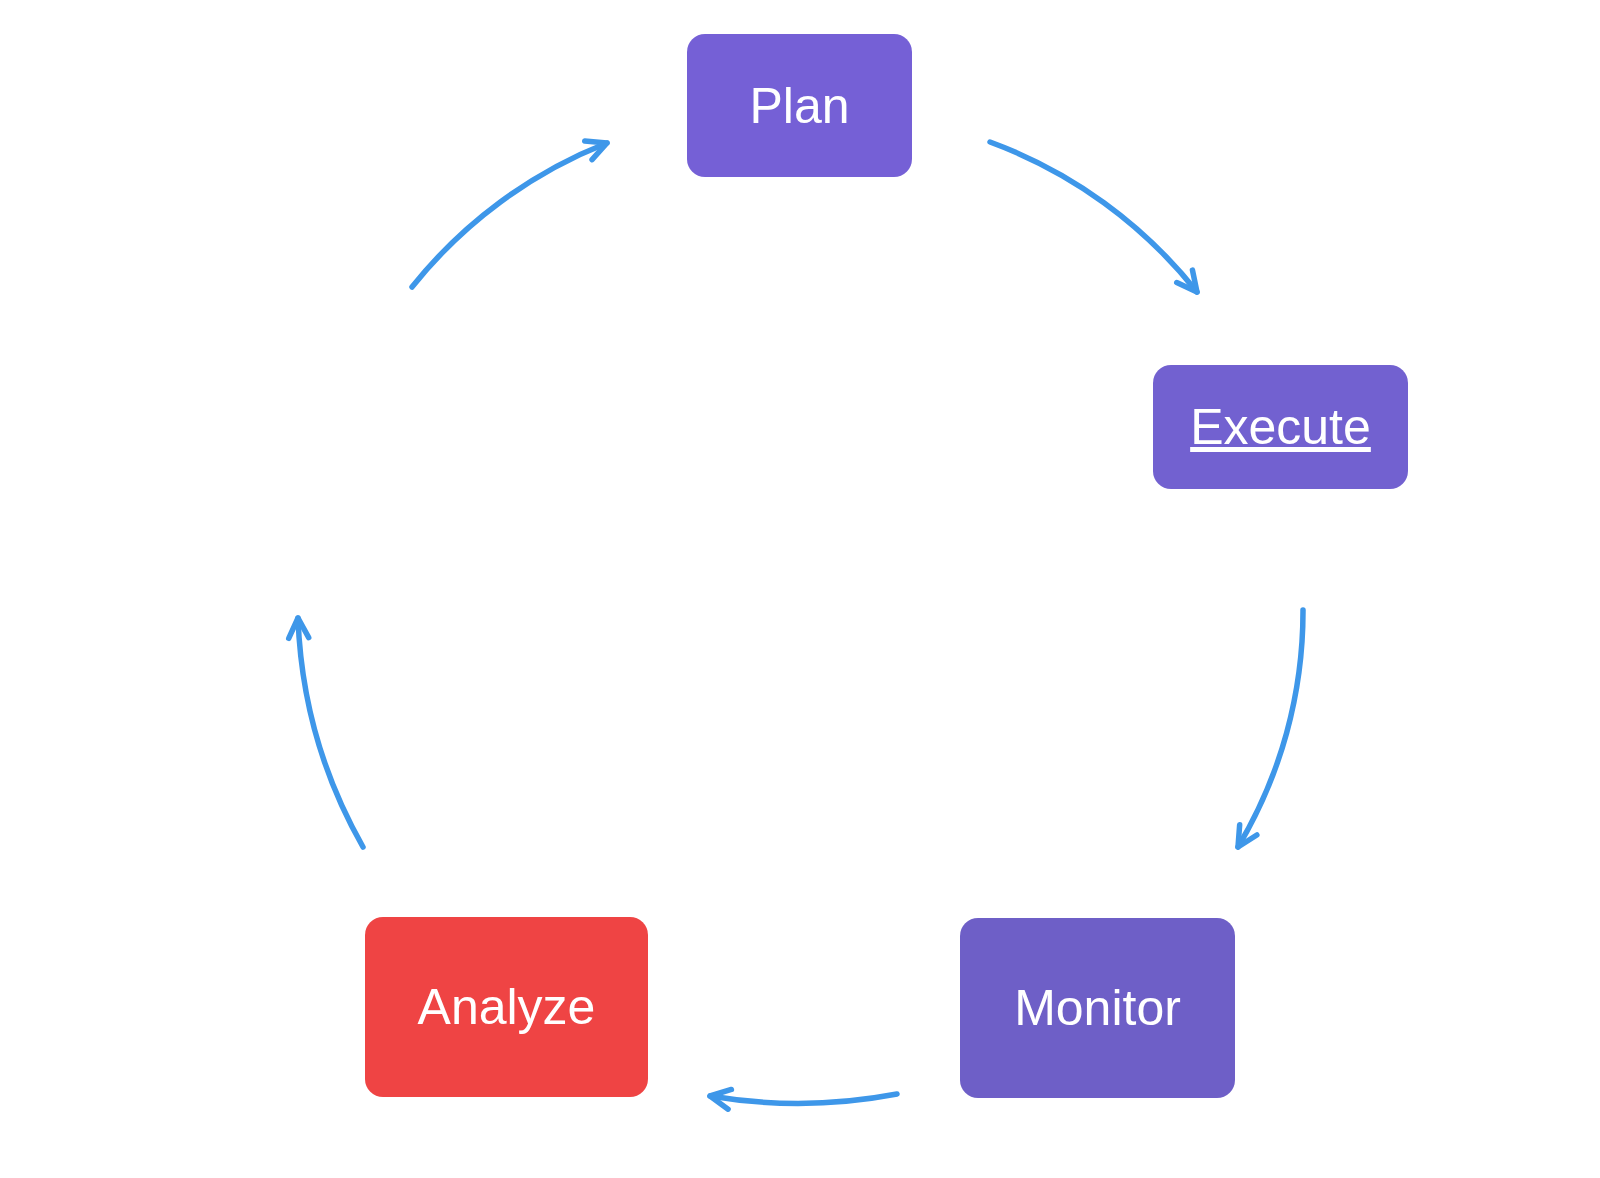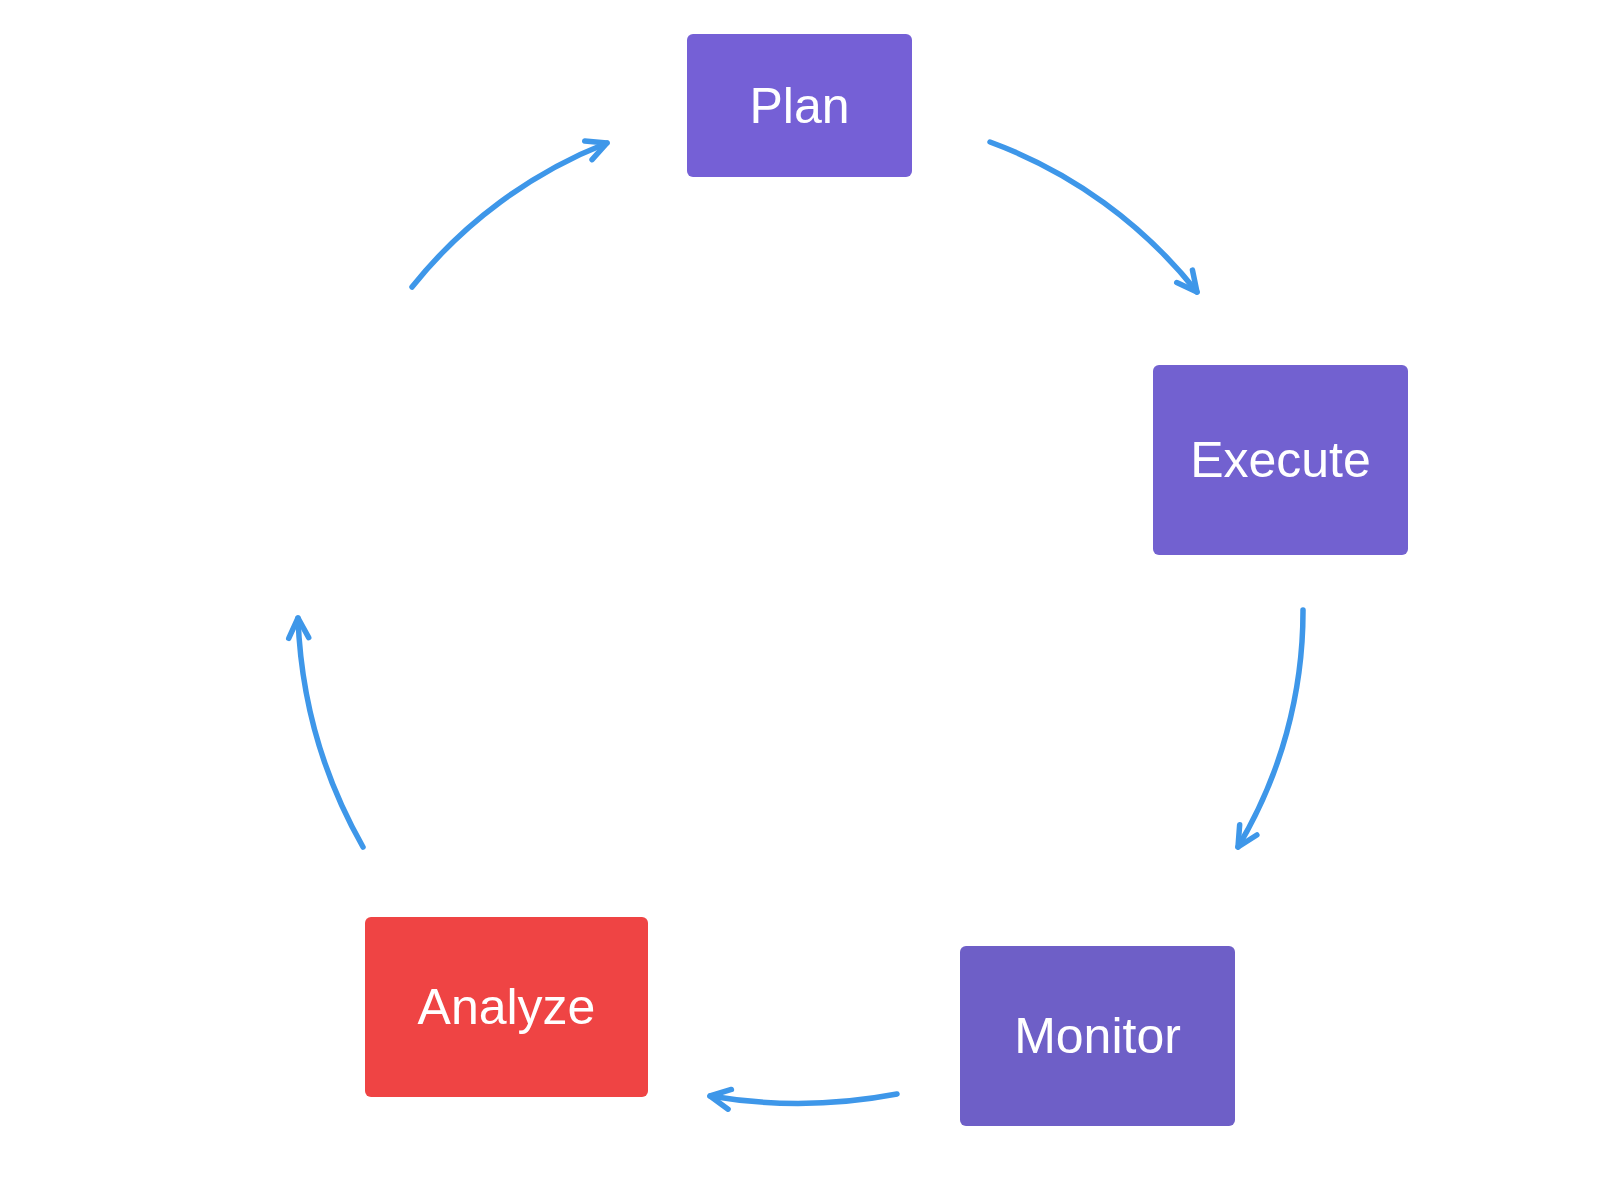--- a/index.html
+++ b/index.html
@@ -11,26 +11,26 @@
     font-family:"Liberation Sans","DejaVu Sans",sans-serif;
     overflow:hidden;
   }
   .edges{position:absolute;left:0;top:0;width:1600px;height:1178px;}
   .edge{fill:none;stroke-width:5.5px;stroke-linecap:round;}
   .arrowhead-shape{fill:none;stroke-width:5.5px;stroke-linecap:round;stroke-linejoin:round;}
   .node{
     position:absolute;
     display:flex;align-items:center;justify-content:center;
     text-align:center;
-    border-radius:6px;
+    border-radius:18px;
     font-size:50px;line-height:1.32;font-weight:400;
     padding:12px 14px;box-sizing:border-box;
   }
   #node-plan    {left:687px;  top:34px;  width:225px; height:143px;}
-  #node-execute {left:1153px; top:365px; width:255px; height:190px;}
+  #node-execute {left:1153px; top:365px; width:255px; height:124px;text-decoration:underline;}
   #node-monitor {left:960px;  top:918px; width:275px; height:180px;}
   #node-analyze {left:365px;  top:917px; width:283px; height:180px;}
   #node-acquire {left:182px;  top:357px; width:283px; height:181px;}
 </style>
 </head>
 <body>
 
 <div class="canvas" style="background: rgb(255, 255, 255);">
 
   <svg class="edges" viewBox="0 0 1600 1178" xmlns="http://www.w3.org/2000/svg">
@@ -48,17 +48,17 @@
 
     <path class="edge" d="M 363 847 A 500 500 0 0 1 298 618" marker-end="url(#arrowhead)" stroke="#3E97E9"></path>
 
     <path class="edge" d="M 412 287 A 470 470 0 0 1 607 143" marker-end="url(#arrowhead)" stroke="#3E97E9"></path>
   </svg>
 
   <div class="node" id="node-plan" style="background-color: rgb(117, 96, 214); color: rgb(255, 255, 255);">Plan</div>
 
   <div class="node" id="node-execute" style="background-color: rgb(114, 97, 208); color: rgb(255, 255, 255);">Execute</div>
 
-  <div class="node" id="node-monitor" style="background-color: rgb(110, 95, 199); color: rgb(255, 255, 255); margin-top: 28px;">Monitor</div>
+  <div class="node" id="node-monitor" style="background-color: rgb(110, 95, 199); color: rgb(255, 255, 255);">Monitor</div>
 
   <div class="node" id="node-analyze" style="background-color: #ef4444; color: rgb(255, 255, 255);">Analyze</div>
 
 </div>
 
 </body></html>

